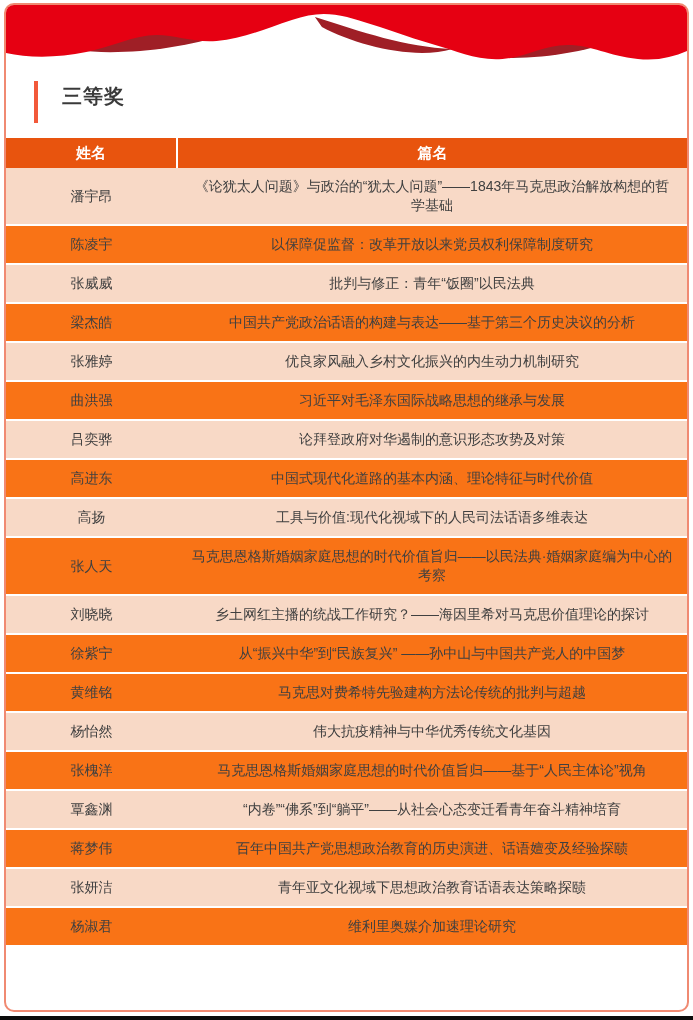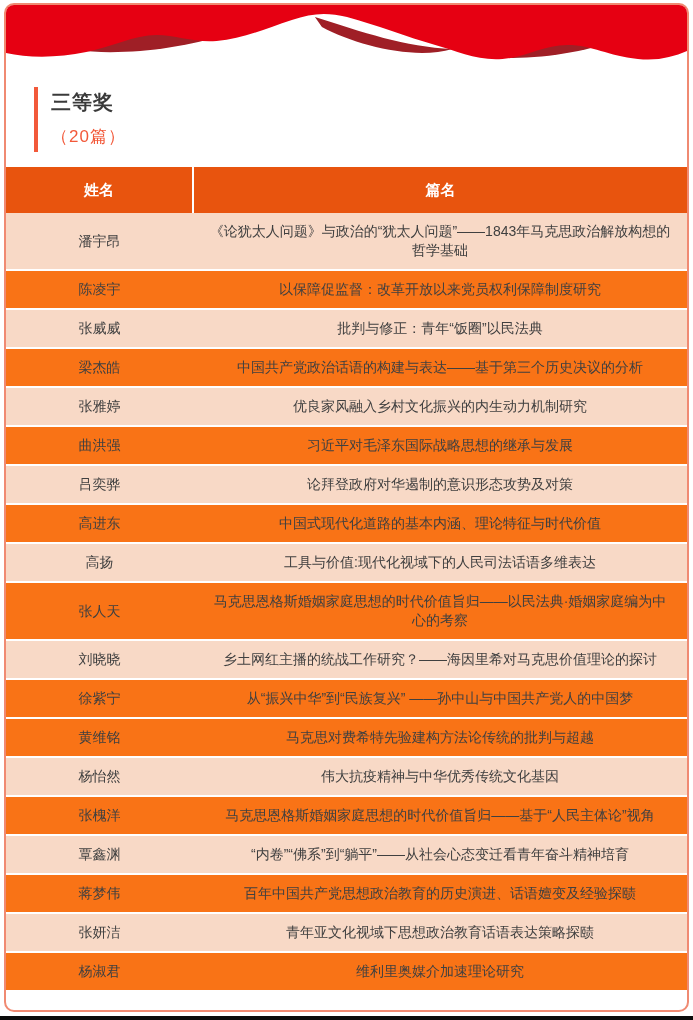--- a/index.html
+++ b/index.html
@@ -14,39 +14,40 @@
     position:absolute; left:4px; top:3px;
     width:685px; height:1009px;
     box-sizing:border-box;
     border:2px solid #f08a72;
     border-radius:10px;
     background:#ffffff;
     overflow:hidden;
   }
   .banner { display:block; width:100%; height:58px; }
   .heading {
-    margin:24px 0 0 28px;
+    margin:18px 0 0 28px;
     border-left:4px solid #f2593a;
-    padding:2px 0 4px 13px;
+    padding:2px 0 4px 24px;
+    font-family:Liberation Serif, serif;
   }
   .page-title {
     font-size:20px; font-weight:bold; color:#3a3a3a;
     letter-spacing:1px; margin:0 0 9px 0;
   }
   .page-subtitle {
     font-size:17px; color:#f2593a; letter-spacing:1px;
   }
   table.awards {
     width:100%; border-collapse:collapse; margin-top:15px;
     table-layout:fixed;
   }
   table.awards th {
     background:#e8540e; color:#ffffff;
     font-size:15px; font-weight:bold;
-    height:30px; text-align:center; padding:8px;
+    height:30px; text-align:center; padding:0;
   }
   th.name-col { width:170px; border-right:2px solid #ffffff; }
   table.awards td {
     font-size:14px; color:#404040;
     text-align:center; vertical-align:middle;
     padding:9px 14px; line-height:19px;
     border-bottom:2px solid #ffffff;
   }
   tr.odd  td { background:#f8d9c6; }
   tr.even td { background:#f97316; }
@@ -74,21 +75,20 @@
       C400,32 370,20 340,12
       C320,7 305,8 285,15
       C258,24 235,34 210,36
       C188,38 170,30 150,30
       C128,30 105,42 80,47
       C52,53 22,53 0,48 Z"></path>
   </svg>
 
   <div class="heading">
     <div class="page-title">三等奖</div>
-    <div class="page-subtitle">（20篇）</div>
   </div>
 
   <table class="awards">
     <thead>
       <tr>
         <th class="name-col">姓名</th>
         <th class="title-col">篇名</th>
       </tr>
     </thead>
     <tbody>

